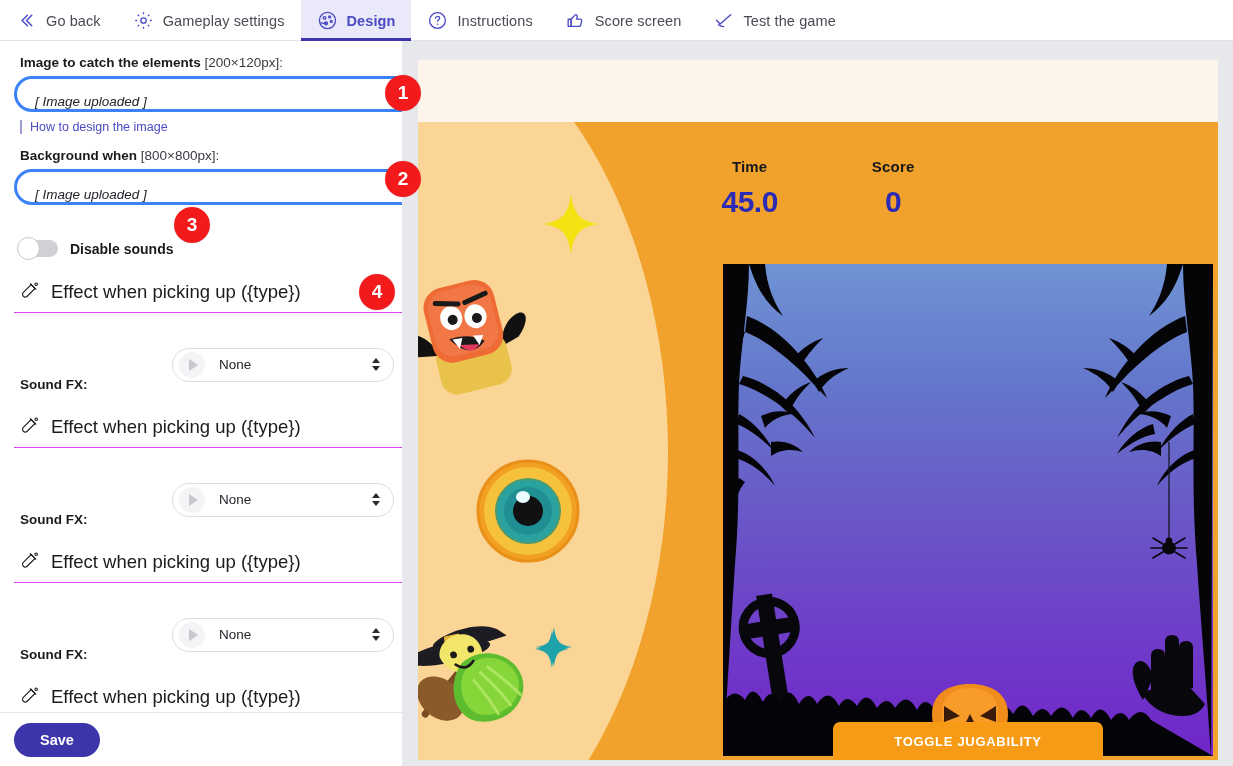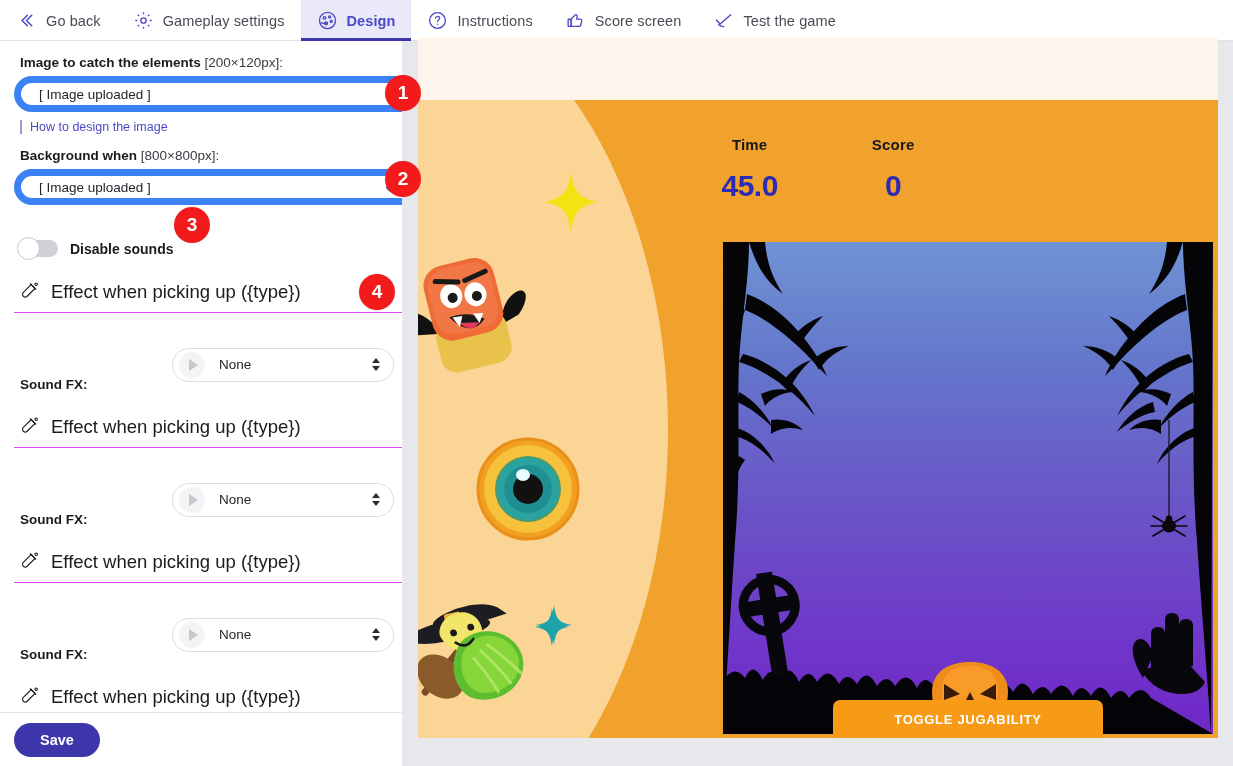--- a/index.html
+++ b/index.html
@@ -72,25 +72,26 @@
     margin: 14px 0 6px 6px;
     font-size: 13.5px;
     color: #1b1b1f;
   }
   .field-title b { font-weight: bold; }
   .field-title .dims { font-weight: normal; color: #3a3a42; }
 
   .upload-row {
     position: relative;
     height: 36px;
-    border: 7px solid #3b82f6;
+    border: 3px solid #3b82f6;
     border-radius: 18px;
     background: #fff;
-    display: flex; align-items: center;
+    display: flex; align-items: flex-end;
     padding: 0 6px 0 18px;
+    font-style: italic;
   }
   .upload-row .fname {
     font-size: 13.5px; color: #24242b; flex: 1 1 auto;
   }
   .rowbtn {
     width: 28px; height: 28px;
     border-radius: 50%;
     display: flex; align-items: center; justify-content: center;
     cursor: pointer; background: transparent;
     flex: 0 0 28px;
@@ -222,21 +223,21 @@
     color: #fff;
     display: flex; align-items: center; justify-content: center;
     font-size: 19px; font-weight: bold;
     z-index: 40;
     box-shadow: 0 0 0 1px rgba(0,0,0,.03);
   }
 
   
   .preview {
     position: absolute;
-    left: 418px; top: 38px;
+    left: 418px; top: 60px;
     width: 800px; height: 700px;
     overflow: hidden;
     background: #f97316;
   }
   .cream-strip {
     position: absolute; left:0; top:0; width: 800px; height: 62px;
     background: #fdf5ec;
   }
   .stage {
     position: absolute; left: 0; top: 62px;
@@ -256,21 +257,21 @@
   .hud {
     position: absolute; top: 36px; left: 0; width: 800px;
     display: flex; justify-content: center; gap: 94px;
     z-index: 5;
   }
   .hud .cell { text-align: center; }
   .hud .cap {
     font-size: 15px; font-weight: bold; color: #17171c; letter-spacing: .2px;
   }
   .hud .val {
-    font-size: 30px; font-weight: bold; color: #2b2bb5; margin-top: 16px;
+    font-size: 30px; font-weight: bold; color: #2b2bb5; margin-top: 10px;
     letter-spacing: -.5px;
   }
 
   .gamebox {
     position: absolute;
     left: 305px; top: 142px;
     width: 490px; height: 492px;
     overflow: hidden;
     background: linear-gradient(180deg,#6a8ed0 0%, #6272c9 22%, #6a55c6 50%, #6f35c9 78%, #7329c9 100%);
     z-index: 4;

